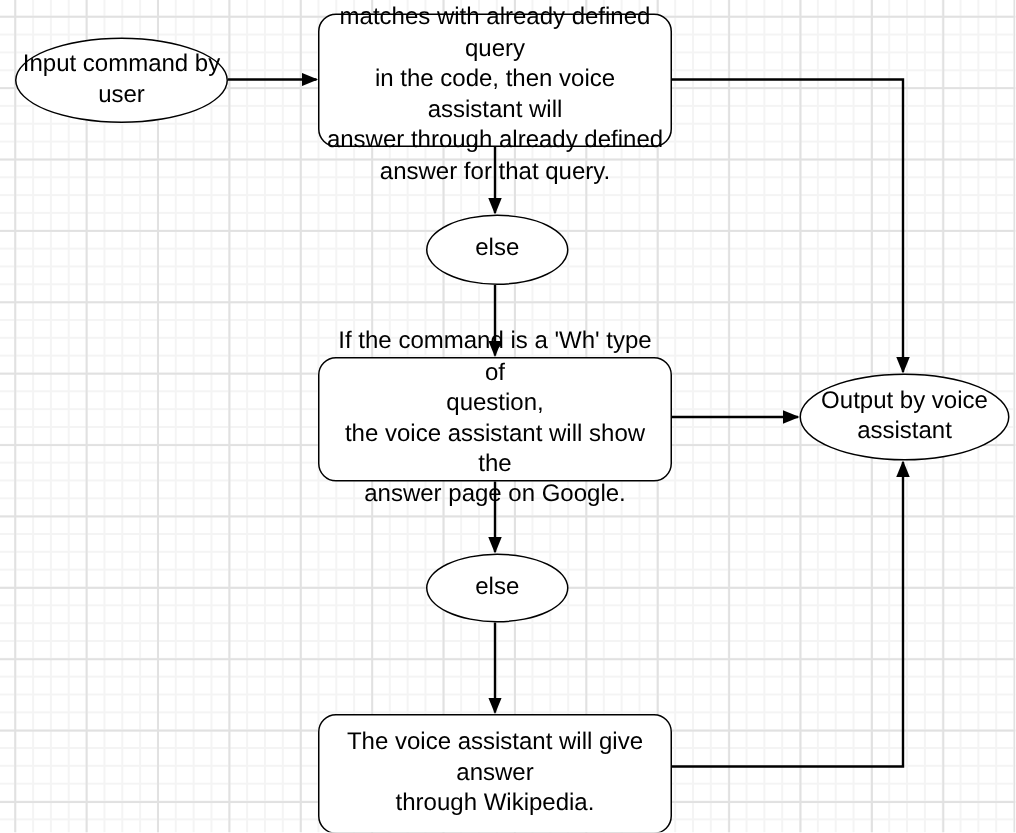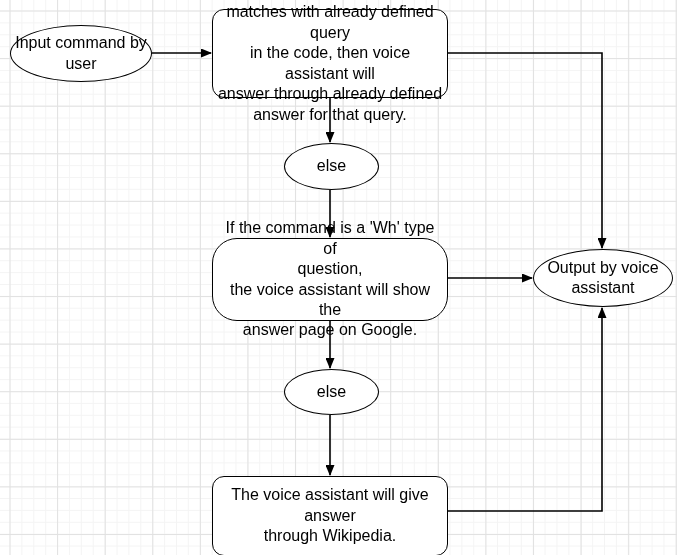--- a/index.html
+++ b/index.html
@@ -48,21 +48,21 @@
     padding: 3px 4px;
   }
   .node.ellipse {
     border-radius: 50%;
     padding: 3px 0;
   }
   
   #n-input   { left: 10px;  top: 25px;  width: 142px; height: 57px; }
   #n-box1    { left: 212px; top: 9px;   width: 236px; height: 89px; }
   #n-else1   { left: 284px; top: 143px; width: 95px;  height: 47px; }
-  #n-box2    { left: 212px; top: 238px; width: 236px; height: 83px; border-radius: 25px; }
+  #n-box2    { left: 212px; top: 238px; width: 236px; height: 83px; }
   #n-output  { left: 533px; top: 249px; width: 140px; height: 58px; }
   #n-else2   { left: 284px; top: 369px; width: 95px;  height: 46px; }
   #n-box3    { left: 212px; top: 476px; width: 236px; height: 80px; }
 </style>
 </head>
 <body>
 
 <div class="canvas">
 
   <svg class="edges" viewBox="0 0 677 555" xmlns="http://www.w3.org/2000/svg">

